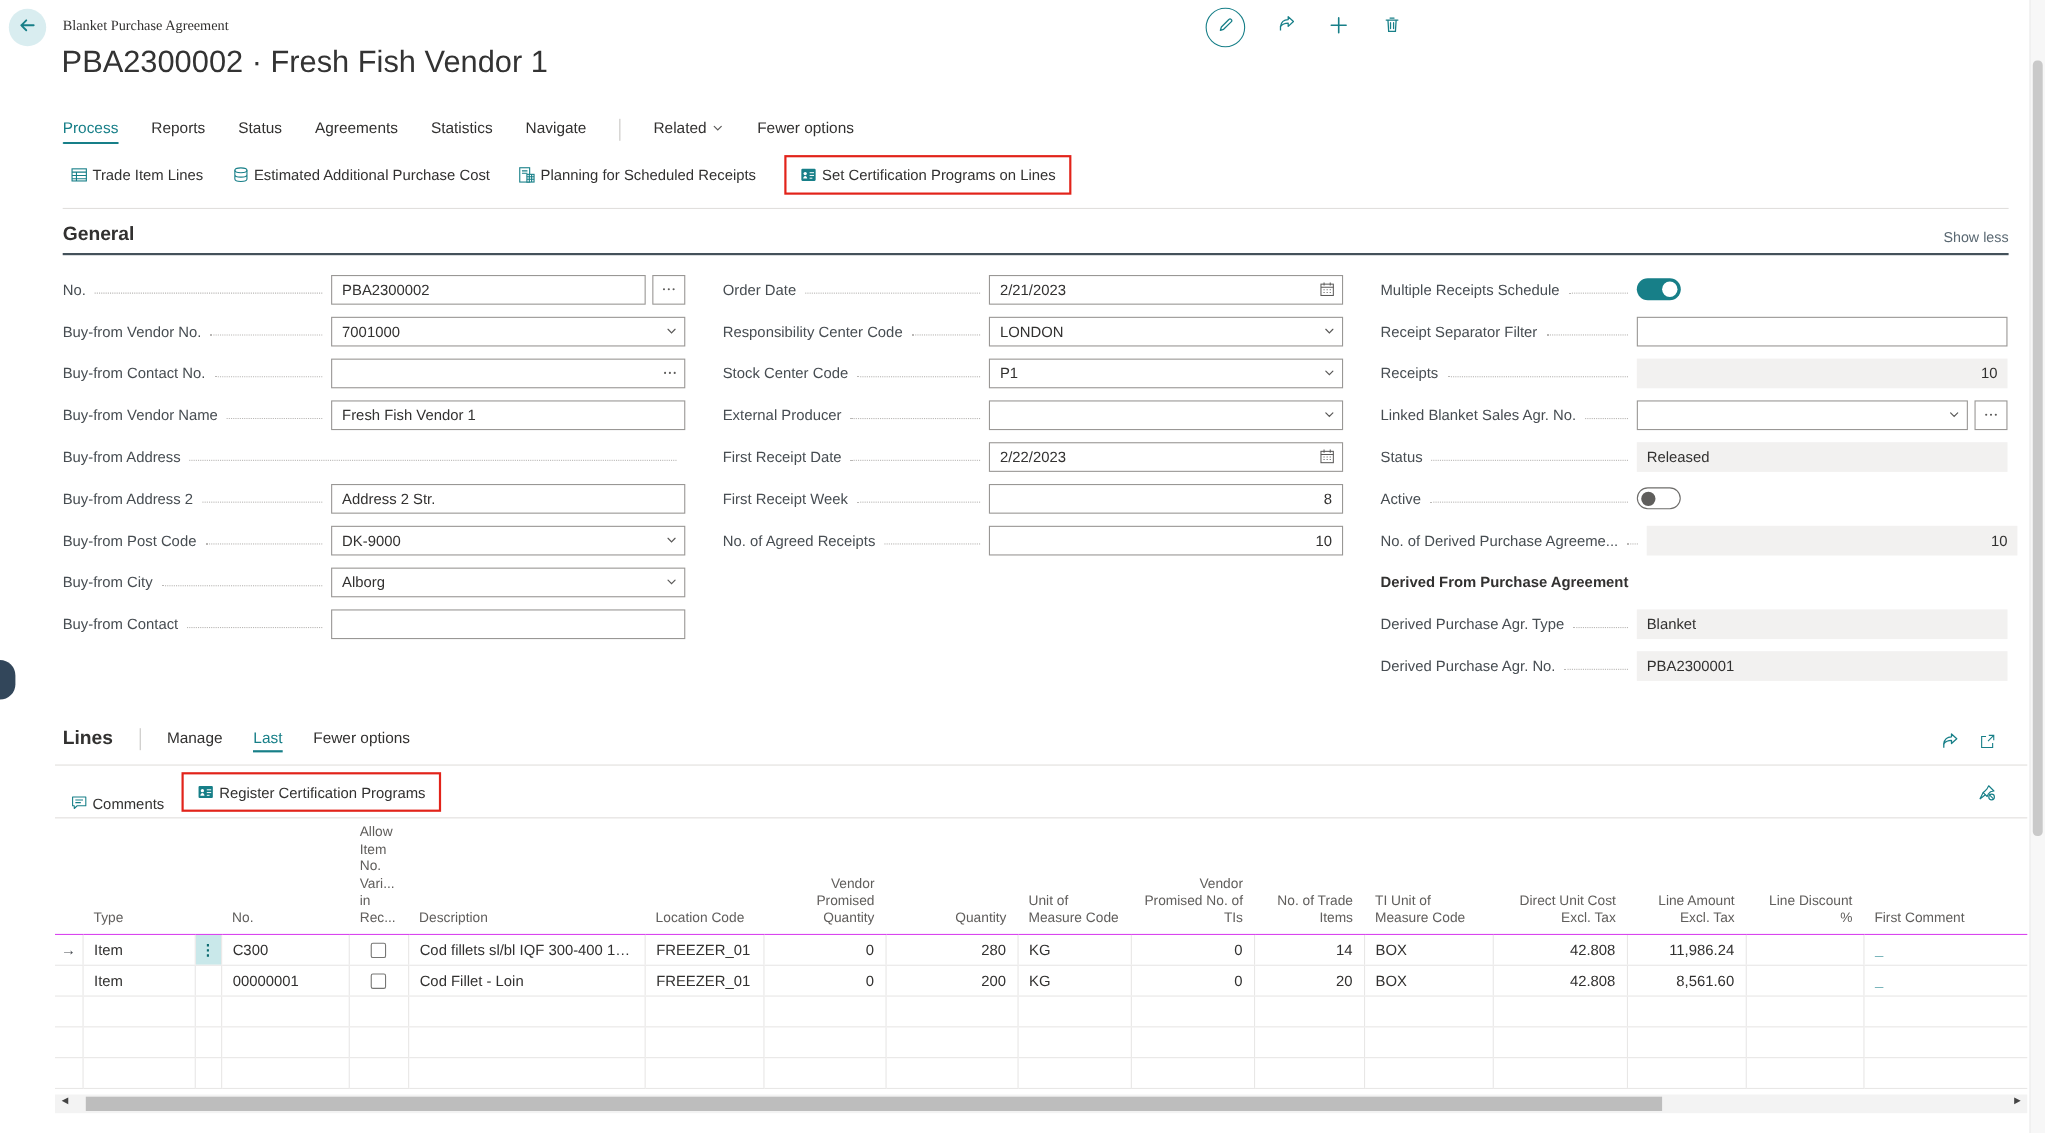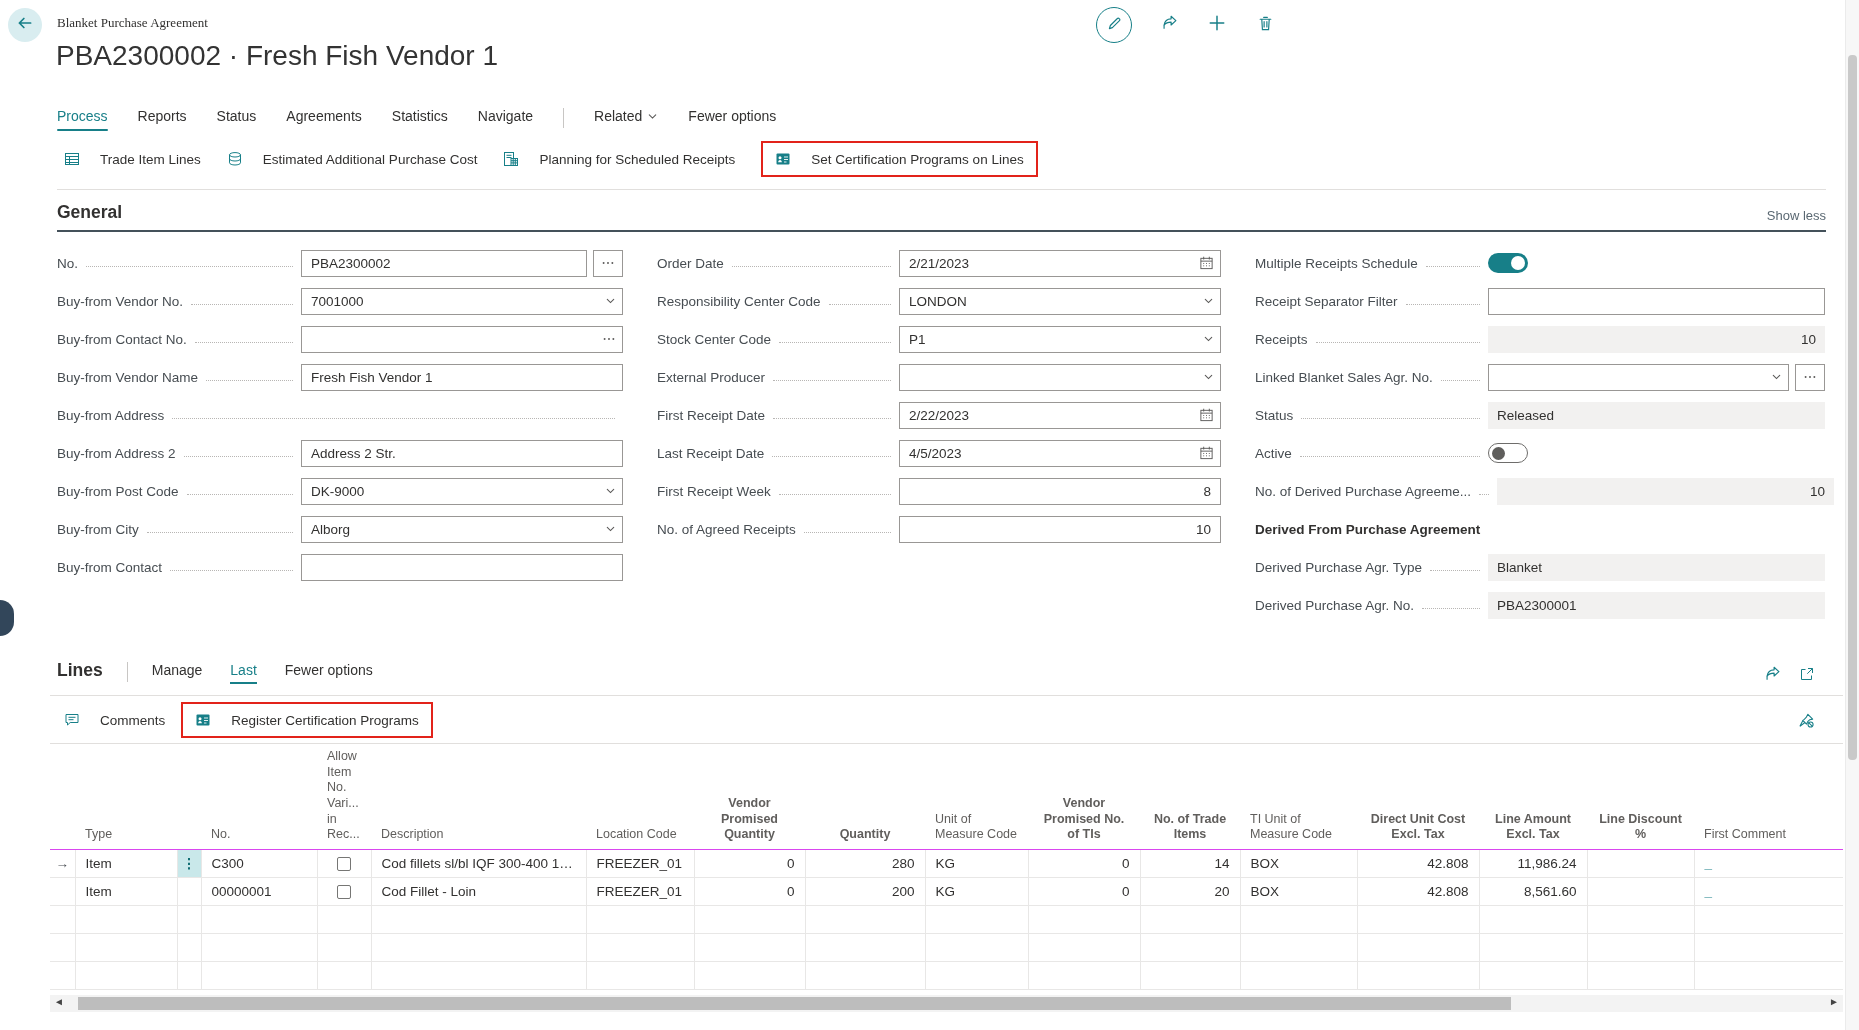--- a/index.html
+++ b/index.html
@@ -20,21 +20,21 @@
   
   .page-menu{position:absolute;left:57px;top:106px;display:flex;align-items:flex-start;gap:30px;font-size:14px;color:#323130;text-align:center;}
   .tab{position:relative;padding:2px 0 9px;cursor:pointer;white-space:nowrap;display:flex;align-items:center;gap:5px;}
   .tab.active{color:var(--accent);}
   .tab.active::after{content:'';position:absolute;left:0;right:0;bottom:2px;height:2.5px;background:var(--accent);border-radius:2px;}
   .vdiv{width:1px;height:20px;background:#c8c6c4;margin-top:2px;}
   .ricon{display:flex;color:#5b5a59;}
 
   
   .action-bar{position:absolute;left:64px;top:141px;display:flex;align-items:center;gap:26px;font-size:13.5px;color:#323130;}
-  .abtn{display:flex;align-items:center;gap:20px;cursor:pointer;white-space:nowrap;}
+  .abtn{display:flex;align-items:center;gap:4px;cursor:pointer;white-space:nowrap;}
   .aicon{display:flex;color:var(--accent);}
   .redbox{border:2px solid var(--red);padding:8px 12px;}
 
   .rule{position:absolute;height:1px;background:#e1dfdd;}
 
   
   .sec-title{font-size:17.5px;font-weight:700;color:#323130;}
   .general-head{position:absolute;left:57px;top:202px;width:1769px;display:flex;align-items:flex-end;justify-content:space-between;}
   .show-less{font-size:13px;color:#5a6872;cursor:pointer;}
   .dark-rule{position:absolute;left:57px;top:230px;width:1769px;height:2px;background:#44515a;}
@@ -62,29 +62,29 @@
   .toggle.off .knob{position:absolute;left:3px;top:2.5px;width:13px;height:13px;border-radius:50%;background:#5f5e5c;}
   .fsub{font-size:13.5px;font-weight:700;color:#323130;}
 
   
   .lines-head{position:absolute;left:57px;top:660px;display:flex;align-items:flex-start;gap:24px;}
   .lines-menu{display:flex;gap:28px;font-size:14px;margin-top:2px;}
   .ltab{position:relative;padding:0 0 9px;cursor:pointer;}
   .ltab.active{color:var(--accent);}
   .ltab.active::after{content:'';position:absolute;left:0;right:0;bottom:3px;height:2.5px;background:var(--accent);}
   .lines-right{position:absolute;right:44px;top:666px;display:flex;gap:18px;color:var(--accent);}
-  .lines-actions{position:absolute;left:64px;top:702px;display:flex;align-items:center;gap:16px;font-size:13.5px;}
+  .lines-actions{position:absolute;left:64px;top:702px;display:flex;align-items:flex-end;gap:16px;font-size:13.5px;}
   .pin-right{position:absolute;right:44px;top:712px;color:var(--accent);}
 
   
   .tablewrap{position:absolute;left:50px;top:745px;width:1793px;}
   table{border-collapse:collapse;table-layout:fixed;width:1793px;font-size:13.5px;color:#323130;}
   th{vertical-align:bottom;font-weight:400;font-size:12.5px;color:#605e5c;padding:4px 10px 6px;text-align:left;
      border-bottom:1px solid #d946ef;line-height:1.25;overflow:hidden;}
-  th.r{text-align:center;font-weight:bold;}
+  th.r{text-align:right;}
   th.wrap{white-space:pre-line;}
   td{height:28px;padding:0 10px;border-bottom:1px solid #e8e7e6;border-left:1px solid #e8e7e6;
      overflow:hidden;white-space:nowrap;text-overflow:ellipsis;background:#fff;}
   td:first-child{border-left:none;}
   td.r{text-align:right;}
   td.center{text-align:center;padding:0 4px;}
   .arrow-cell{color:#494d52;text-align:center;padding:0 2px;}
   .rowsel-dots{background:var(--selcell);color:#0b6a70;text-align:center;font-weight:700;padding:0 4px;}
   .cb{width:14px;height:14px;border:1px solid #767674;border-radius:2px;display:inline-block;background:#fff;vertical-align:middle;}
   .fc{color:var(--accent);font-weight:700;}
@@ -375,36 +375,20 @@
               </span>
             </div>
           </span>
         </div>
         <div class="frow">
           <span class="flabel">First Receipt Date</span>
           <span class="leader"></span>
           <span class="fctl">
             <div class="ibox ">
               <span class="ival">2/22/2023</span>
-              <span class="adorn">
-                <svg width="15" height="15" viewBox="0 0 16 16">
-                  <rect x="2" y="3" width="12" height="11" fill="none" stroke="currentColor"></rect>
-                  <path d="M2 6h12M5 1.3v3M11 1.3v3" stroke="currentColor" fill="none"></path>
-                  <path d="M4.5 8.5h1M7.5 8.5h1M10.5 8.5h1M4.5 11h1M7.5 11h1M10.5 11h1" stroke="currentColor"></path>
-                </svg>
-              </span>
-            </div>
-          </span>
-        </div>
-        <div class="frow">
-          <span class="flabel">Last Receipt Date</span>
-          <span class="leader"></span>
-          <span class="fctl">
-            <div class="ibox ">
-              <span class="ival">4/5/2023</span>
               <span class="adorn">
                 <svg width="15" height="15" viewBox="0 0 16 16">
                   <rect x="2" y="3" width="12" height="11" fill="none" stroke="currentColor"></rect>
                   <path d="M2 6h12M5 1.3v3M11 1.3v3" stroke="currentColor" fill="none"></path>
                   <path d="M4.5 8.5h1M7.5 8.5h1M10.5 8.5h1M4.5 11h1M7.5 11h1M10.5 11h1" stroke="currentColor"></path>
                 </svg>
               </span>
             </div>
           </span>
         </div>

